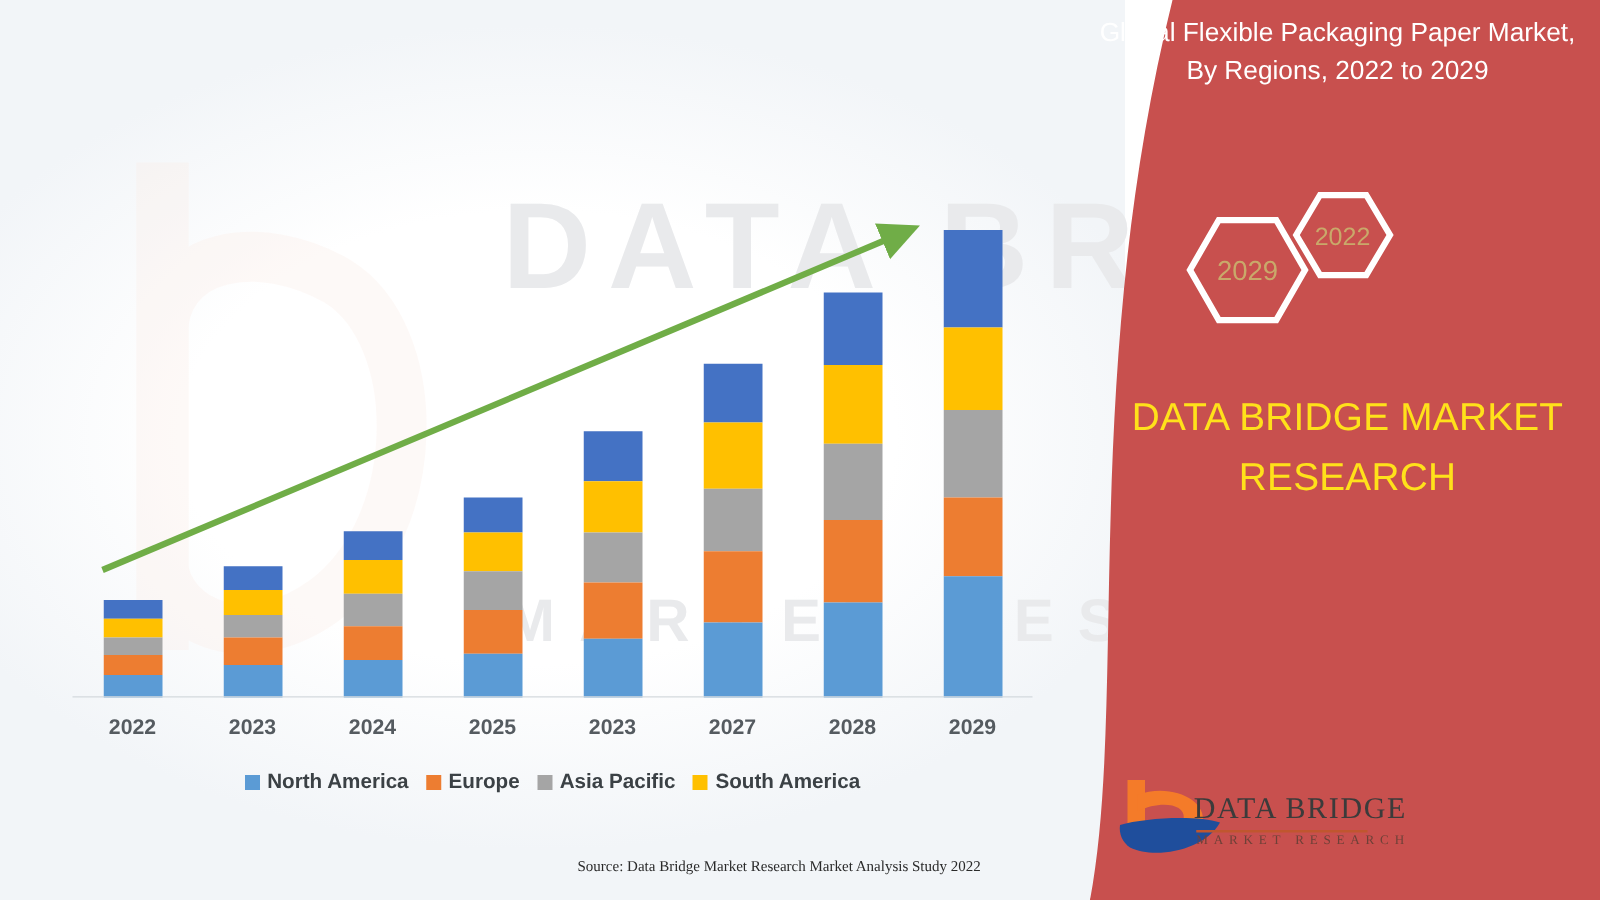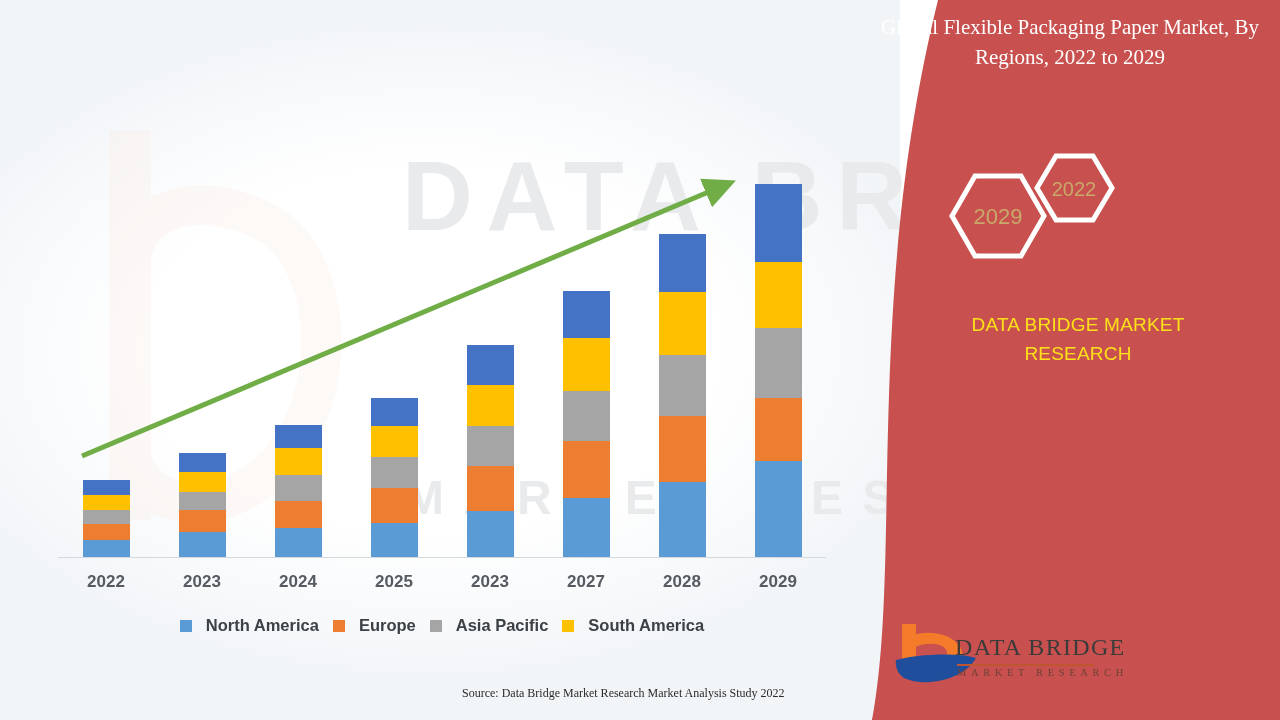--- a/index.html
+++ b/index.html
@@ -136,21 +136,20 @@
     align-items: center;
     gap: 14px;
   }
   .legend-item { display: flex; align-items: center; gap: 6px; }
   .legend-swatch { width: 12px; height: 12px; display: block; }
   .legend-label {
     font-size: 16.5px;
     font-weight: 700;
     color: #3b4145;
     white-space: nowrap;
-    margin-left: 8px;
   }
 
   
   .footer-dmca {
     position: absolute;
     left: 33px; top: 684px;
     font-family: "Liberation Serif", serif;
     font-size: 12.5px;
     color: #2a2a2a;
     white-space: nowrap;
@@ -175,32 +174,31 @@
 
   .panel-title {
     position: absolute;
     left: 22px; top: 12px;
     width: 396px;
     text-align: center;
     color: #ffffff;
     font-size: 21px;
     line-height: 1.45;
     font-weight: 400;
-    font-family: Liberation Serif, serif;
   }
 
   .hexes { position: absolute; left: 78px; top: 148px; width: 230px; height: 145px; }
 
   .brand-text {
     position: absolute;
     left: 48px; top: 310px;
     width: 360px;
     text-align: center;
     color: #FFE11A;
-    font-size: 19px;
+    font-size: 31px;
     line-height: 1.55;
     font-weight: 400;
     letter-spacing: .2px;
   }
 
   .logo { position: absolute; left: 890px; top: 618px; width: 240px; height: 80px; }
   .logo-wordmark {
     position: absolute;
     left: 955px; top: 634px;
     color: #3b3b3b;

